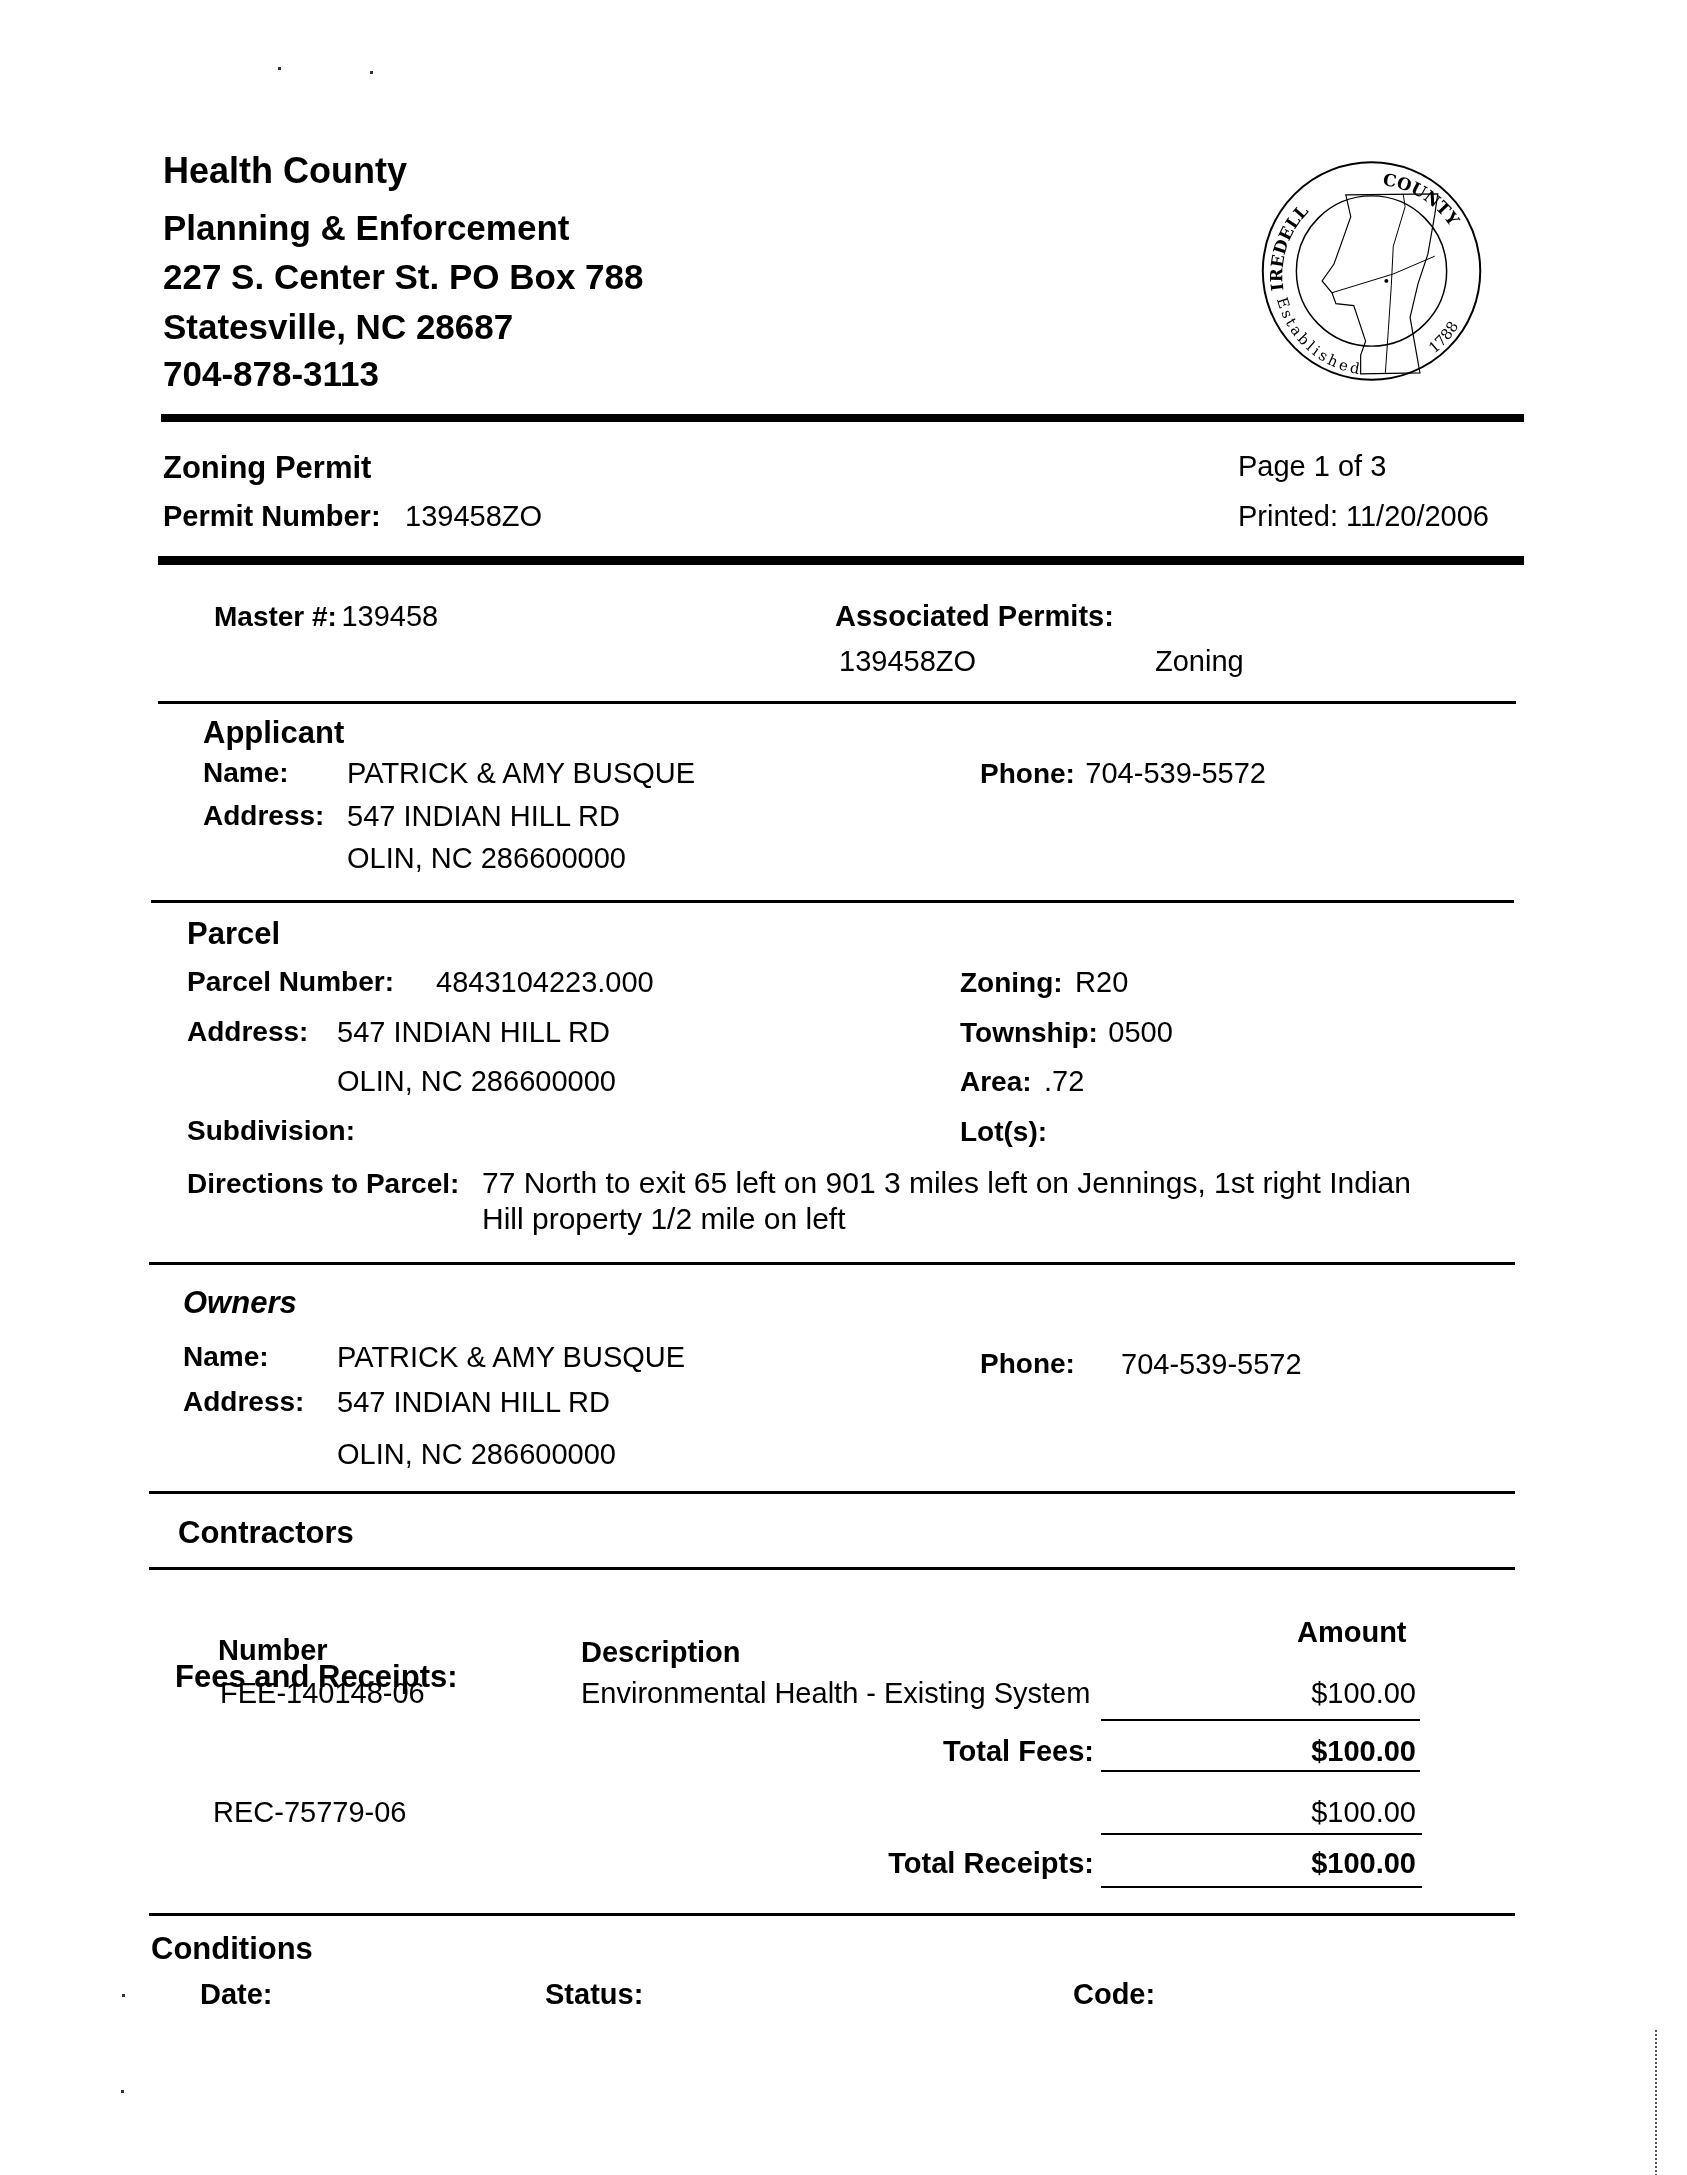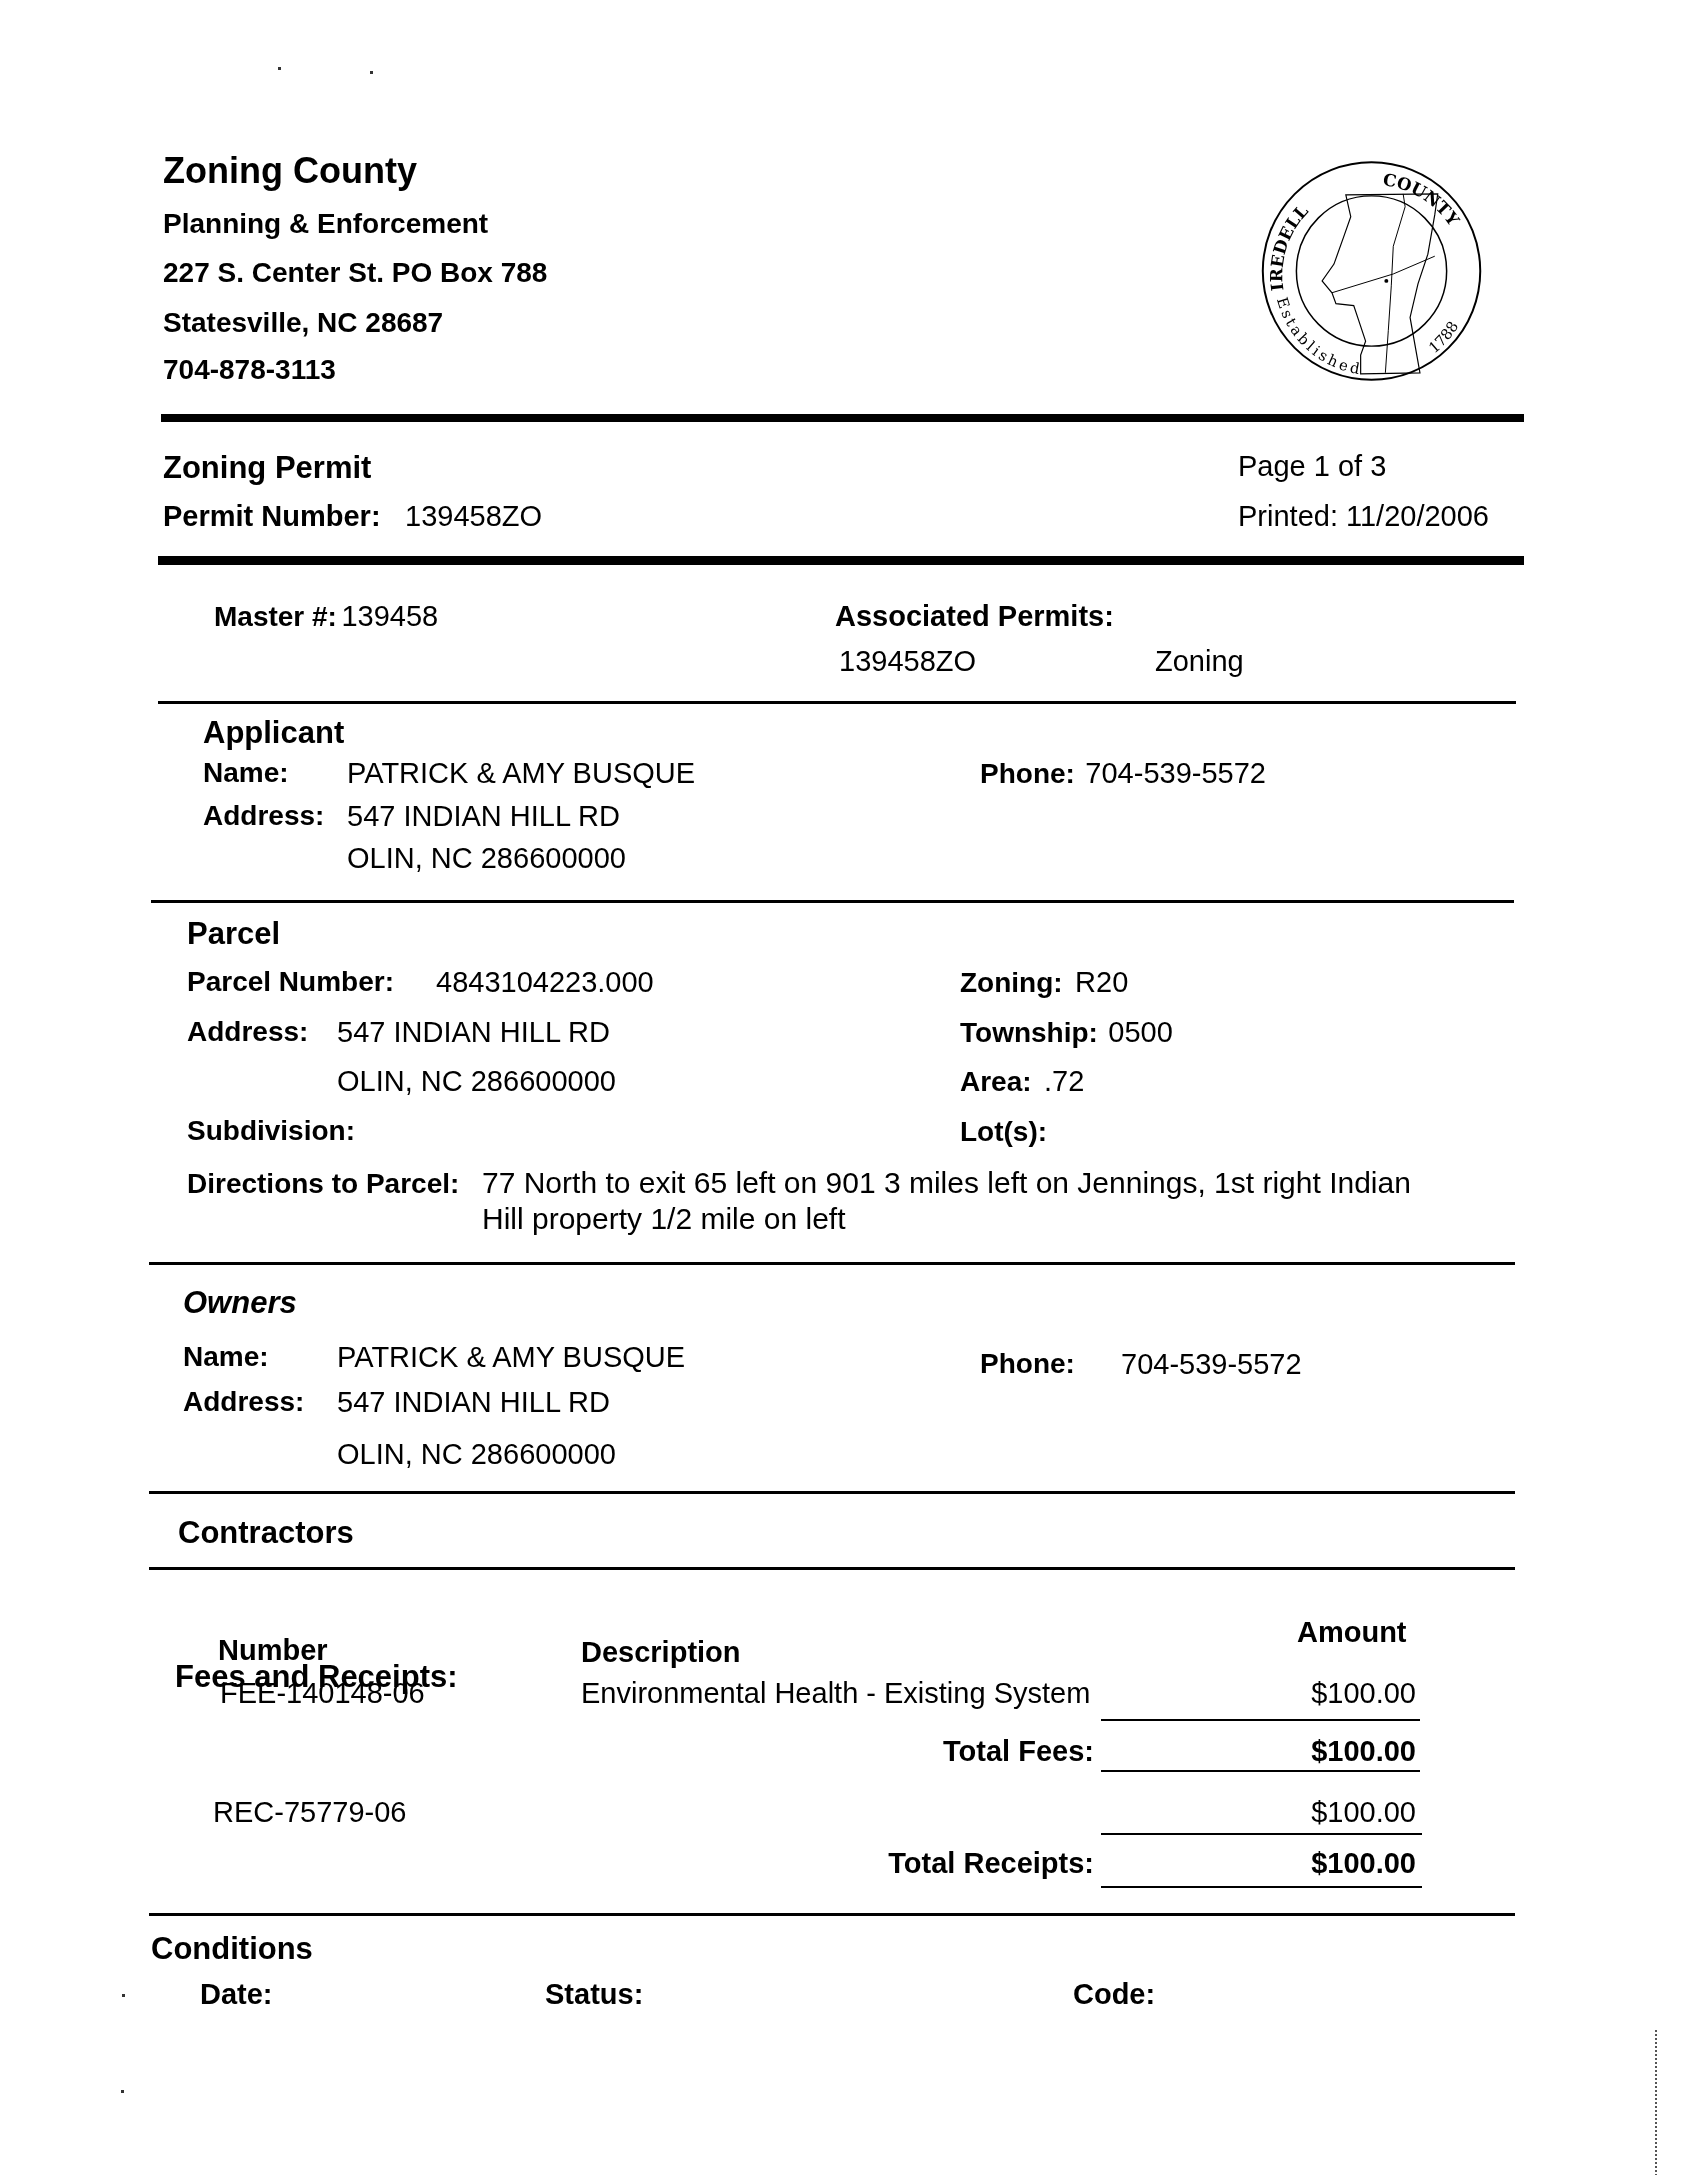--- a/index.html
+++ b/index.html
@@ -5,37 +5,37 @@
   html, body { margin: 0; padding: 0; background: #ffffff; }
   body {
     width: 1687px; height: 2175px; position: relative; overflow: hidden;
     font-family: "Liberation Sans", sans-serif; color: #000;
   }
   .abs { position: absolute; white-space: nowrap; }
   .b { font-weight: bold; }
   .rule { position: absolute; background: #000; }
 
   .org-name { left: 163px; top: 150px; font-size: 36px; font-weight: bold; }
-  .org-line { left: 163px; font-size: 28px; font-weight: bold; }
+  .org-line { left: 163px; font-size: 35px; font-weight: bold; }
 
   .seal { position: absolute; left: 1245px; top: 147px; width: 257px; height: 248px; }
 
   .h-title { font-size: 31px; font-weight: bold; }
   .t30 { font-size: 29px; }
   .t31 { font-size: 30px; }
   .sec-title { font-size: 31px; font-weight: bold; }
 
   .speck { position: absolute; width: 3px; height: 3px; background: #333; }
   .dotted-v { position: absolute; left: 1655px; top: 2030px; width: 0; height: 146px;
               border-left: 2px dotted #555; }
 </style>
 </head>
 <body>
 
-<div class="abs org-name">Zoning County</div>
+<div class="abs org-name">Health County</div>
 <div class="abs org-line" style="top:208px">Planning &amp; Enforcement</div>
 <div class="abs org-line" style="top:257px">227 S. Center St.  PO Box 788</div>
 <div class="abs org-line" style="top:307px">Statesville, NC 28687</div>
 <div class="abs org-line" style="top:354px">704-878-3113</div>
 
 <div class="seal">
   <svg width="257" height="248" viewBox="0 0 260 250">
     <defs>
       <path id="arcTop" d="M 40 150 A 92 92 0 0 1 220 110"></path>
       <path id="arcBot" d="M 30 140 A 100 100 0 0 0 225 160"></path>

